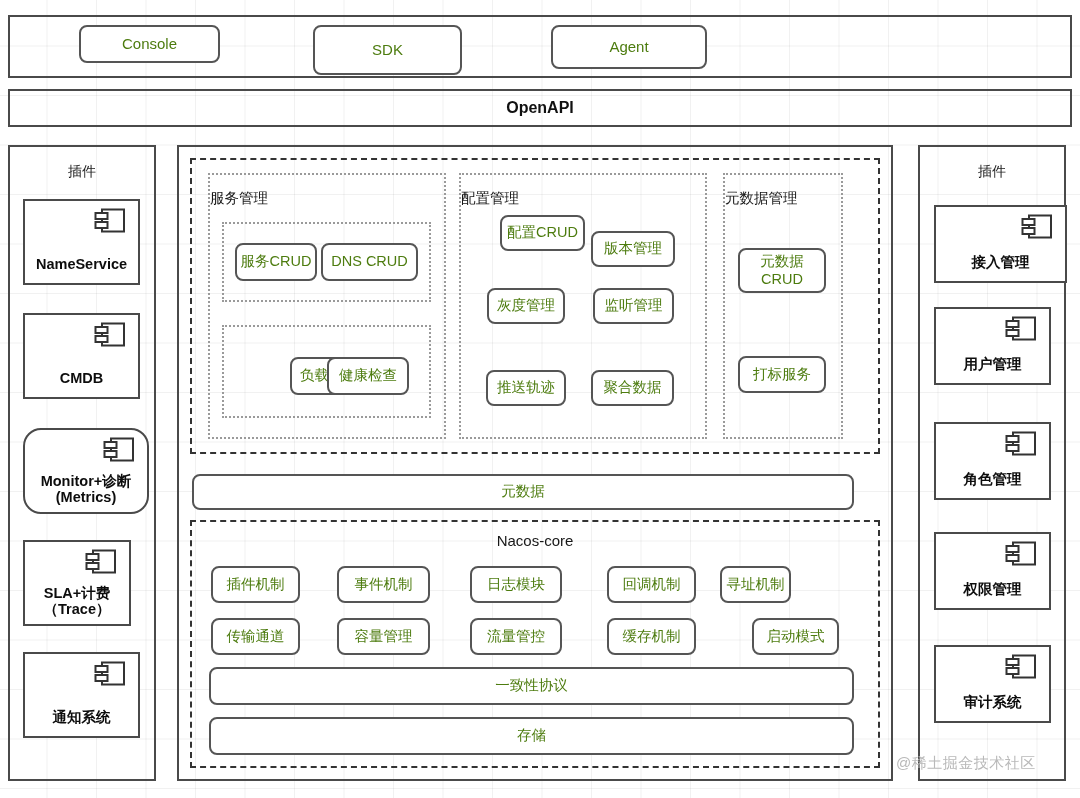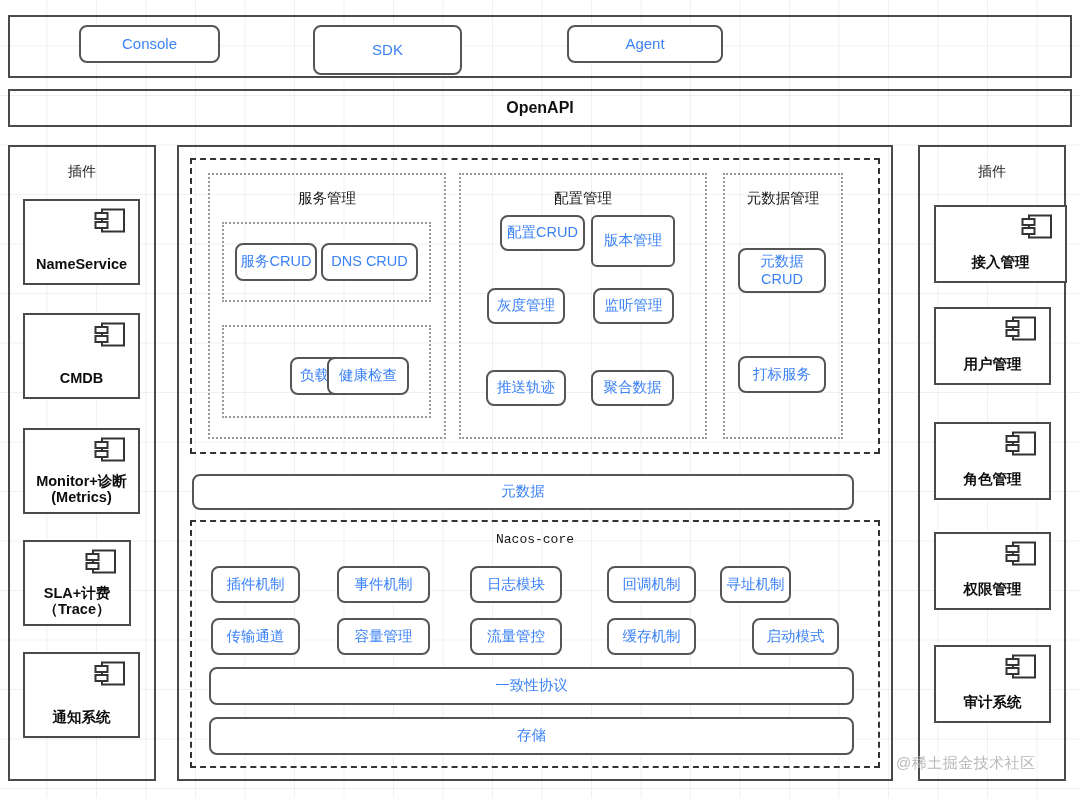--- a/index.html
+++ b/index.html
@@ -40,21 +40,21 @@
   }
 
   .rbox {
     border: 2px solid #555555;
     border-radius: 8px;
     background: #ffffff;
     display: flex;
     align-items: center;
     justify-content: center;
     text-align: center;
-    color: #3b82f6;
+    color: #4d7c0f;
     line-height: 1.18;
   }
 
   
   .top-item {
     font-size: 15px;
     font-weight: 400;
   }
 
   .openapi-bar {
@@ -103,34 +103,32 @@
     width: 32px;
     height: 25px;
   }
 
   
   .sec-title {
     position: absolute;
     top: 14px;
     left: 0;
     right: 0;
-    text-align: center;
     font-size: 14.5px;
     color: #171717;
   }
 
   .core-title {
     position: absolute;
     top: 10px;
     left: 0;
     right: 0;
     text-align: center;
-    font-size: 13px;
+    font-size: 15px;
     color: #171717;
-    font-family: Liberation Mono, monospace;
   }
 
   .chip {
     font-size: 14.5px;
     font-weight: 500;
   }
   .wide-bar {
     font-size: 14.5px;
     font-weight: 500;
   }
@@ -145,21 +143,21 @@
 </style>
 </head>
 <body>
 
 <div id="canvas">
 
   <div class="abs frame" style="left:8px; top:15px; width:1064px; height:63px;">
   </div>
   <div class="abs rbox top-item" style="left:79px; top:25px; width:141px; height:38px;">Console</div>
   <div class="abs rbox top-item" style="left:313px; top:25px; width:149px; height:50px;">SDK</div>
-  <div class="abs rbox top-item" style="left:567px; top:25px; width:156px; height:38px;">Agent</div>
+  <div class="abs rbox top-item" style="left:551px; top:25px; width:156px; height:44px;">Agent</div>
 
   <div class="abs frame openapi-bar" style="left:8px; top:89px; width:1064px; height:38px;">OpenAPI</div>
 
   <div class="abs frame" style="left:8px; top:145px; width:148px; height:636px;">
     <div class="plugin-title">插件</div>
 
     <div class="plugin-card" style="left:13px; top:52px; width:117px; height:86px;">
       <span class="uml-icon">
         <svg viewBox="0 0 32 25" width="32" height="25">
           <rect x="8" y="1.5" width="22" height="22" fill="#fff" stroke="#333" stroke-width="2"></rect>
@@ -174,21 +172,21 @@
       <span class="uml-icon">
         <svg viewBox="0 0 32 25" width="32" height="25">
           <rect x="8" y="1.5" width="22" height="22" fill="#fff" stroke="#333" stroke-width="2"></rect>
           <rect x="1.5" y="5" width="12" height="6" fill="#fff" stroke="#333" stroke-width="2"></rect>
           <rect x="1.5" y="14" width="12" height="6" fill="#fff" stroke="#333" stroke-width="2"></rect>
         </svg>
       </span>
       <span class="label">CMDB</span>
     </div>
 
-    <div class="plugin-card" style="left:13px; top:281px; width:117px; height:86px;">
+    <div class="plugin-card" style="left:13px; top:281px; width:126px; height:86px;border-radius:18px;">
       <span class="uml-icon">
         <svg viewBox="0 0 32 25" width="32" height="25">
           <rect x="8" y="1.5" width="22" height="22" fill="#fff" stroke="#333" stroke-width="2"></rect>
           <rect x="1.5" y="5" width="12" height="6" fill="#fff" stroke="#333" stroke-width="2"></rect>
           <rect x="1.5" y="14" width="12" height="6" fill="#fff" stroke="#333" stroke-width="2"></rect>
         </svg>
       </span>
       <span class="label two-line">
         <span>Monitor+诊断</span><br>
         <span>(Metrics)</span>
@@ -292,21 +290,21 @@
   <div class="abs rbox chip" style="left:321px; top:243px; width:97px; height:38px;">DNS CRUD</div>
 
   <div class="abs dotted-lo" style="left:222px; top:325px; width:209px; height:93px;"></div>
   <div class="abs rbox chip" style="left:242px; top:357px; width:78px; height:38px;margin-left:48px;">负载策略</div>
   <div class="abs rbox chip" style="left:327px; top:357px; width:82px; height:38px;">健康检查</div>
 
   <div class="abs dotted-lo" style="left:459px; top:173px; width:248px; height:266px;">
     <div class="sec-title">配置管理</div>
   </div>
   <div class="abs rbox chip" style="left:488px; top:215px; width:85px; height:36px;margin-left:12px;">配置CRUD</div>
-  <div class="abs rbox chip" style="left:591px; top:215px; width:84px; height:52px;border-radius:6px;">版本管理</div>
+  <div class="abs rbox chip" style="left:591px; top:231px; width:84px; height:36px;">版本管理</div>
   <div class="abs rbox chip" style="left:487px; top:288px; width:78px; height:36px;">灰度管理</div>
   <div class="abs rbox chip" style="left:593px; top:288px; width:81px; height:36px;">监听管理</div>
   <div class="abs rbox chip" style="left:486px; top:370px; width:80px; height:36px;">推送轨迹</div>
   <div class="abs rbox chip" style="left:591px; top:370px; width:83px; height:36px;">聚合数据</div>
 
   <div class="abs dotted-lo" style="left:723px; top:173px; width:120px; height:266px;">
     <div class="sec-title">元数据管理</div>
   </div>
   <div class="abs rbox chip" style="left:738px; top:248px; width:88px; height:45px;">
     <span>

